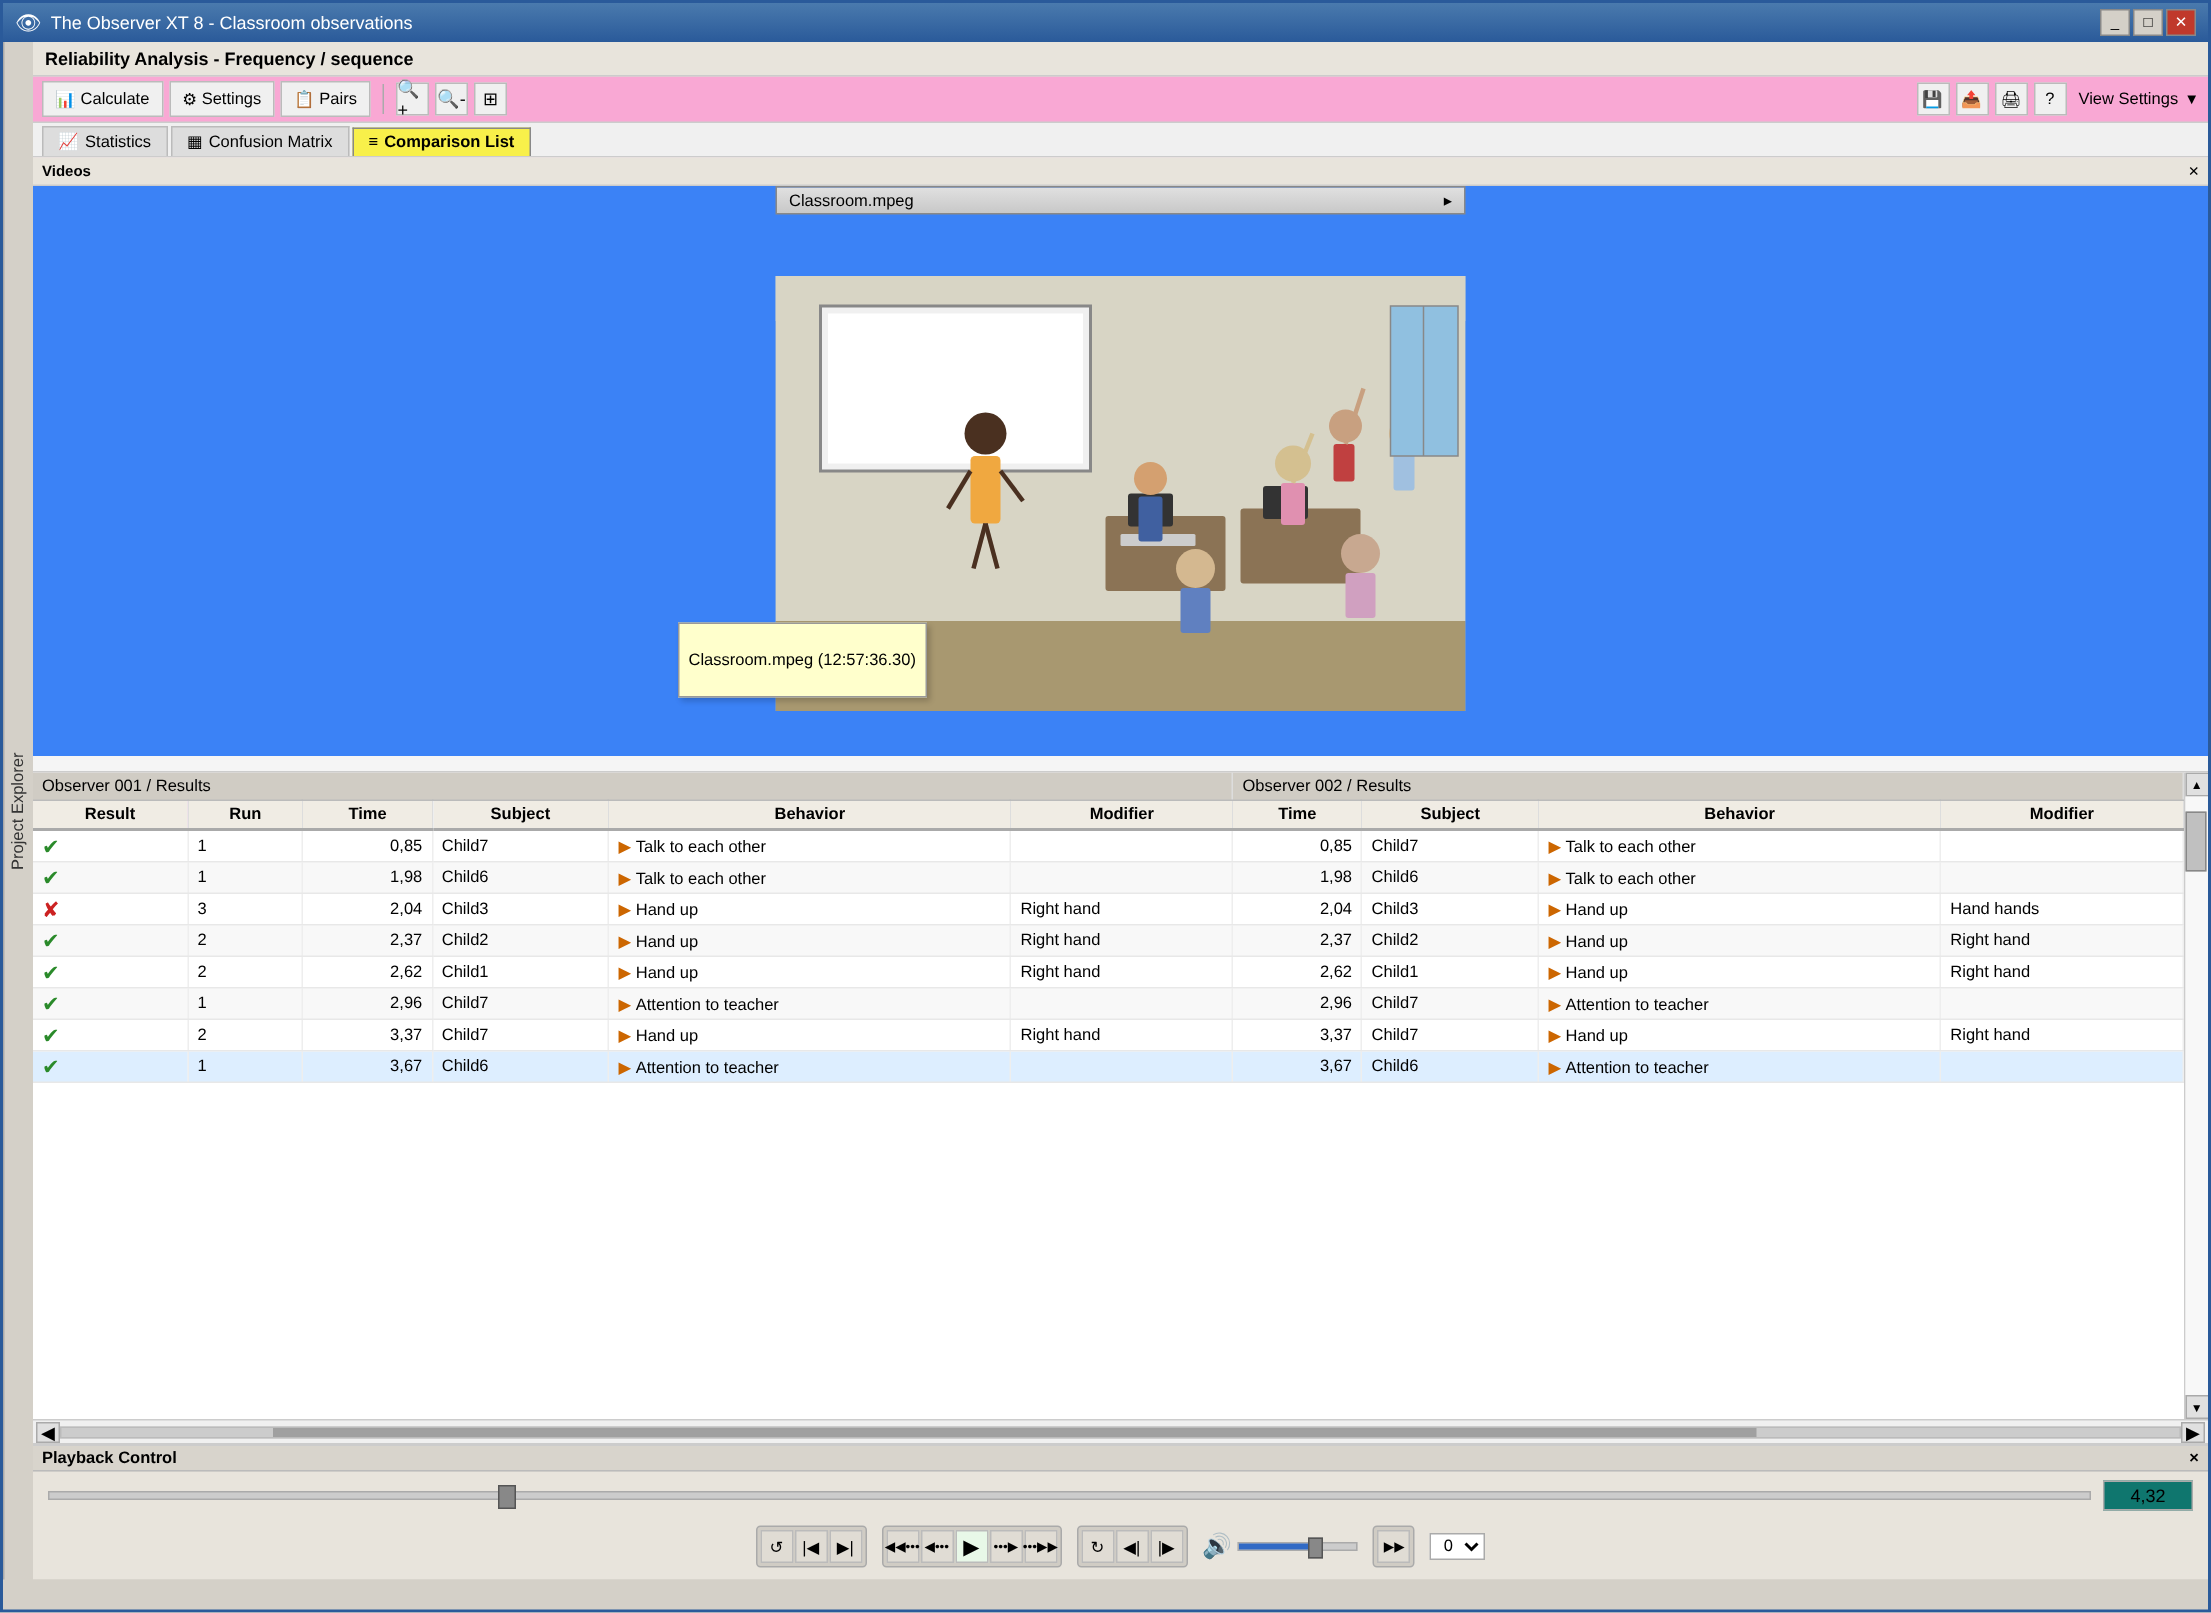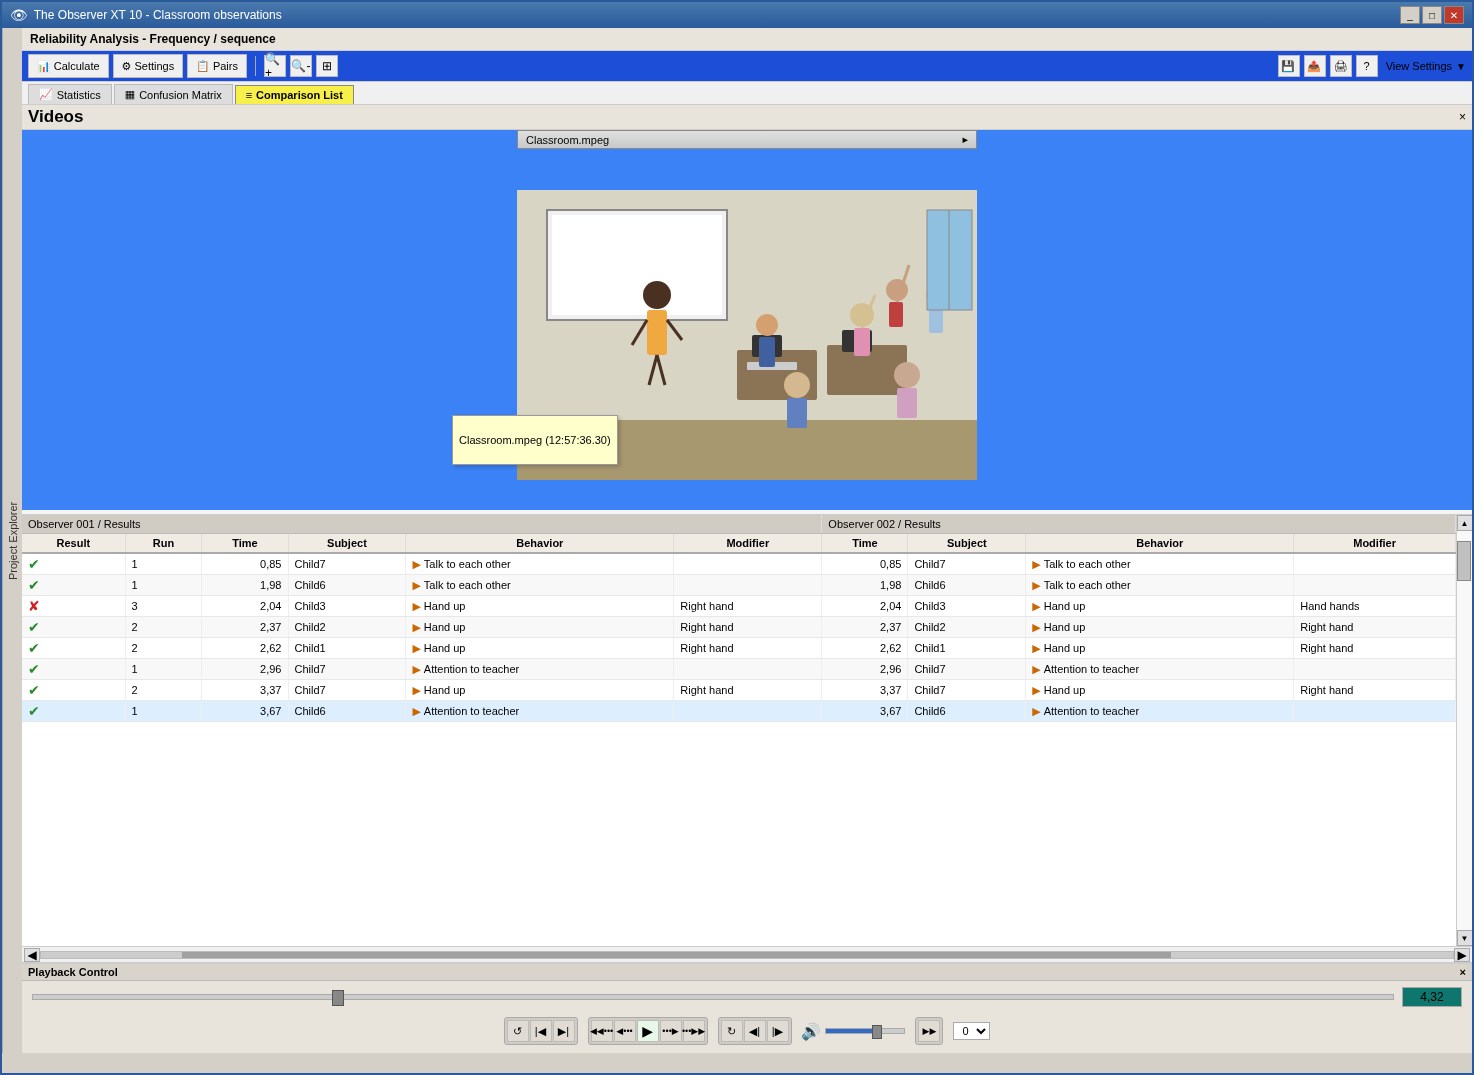--- a/index.html
+++ b/index.html
@@ -58,21 +58,21 @@
       color: #333;
       cursor: pointer;
       user-select: none;
     }
     
     
     .main-content { flex: 1; display: flex; flex-direction: column; overflow: hidden; }
     
     
     .toolbar-container {
-      background: #1d4ed8;
+      background: #f9a8d4;
       border-bottom: 1px solid #ccc;
     }
     .toolbar-title {
       padding: 4px 8px;
       font-size: 12px;
       font-weight: bold;
       background: #e8e4dc;
       border-bottom: 1px solid #ccc;
     }
     .toolbar-row {
@@ -138,21 +138,21 @@
       position: relative;
     }
     .video-panel-header {
       display: flex;
       align-items: center;
       justify-content: space-between;
       padding: 2px 6px;
       background: #e8e4dc;
       border-bottom: 1px solid #ccc;
     }
-    .video-panel-title { font-size: 17px; font-weight: bold; }
+    .video-panel-title { font-size: 10px; font-weight: bold; }
     .video-close-btn { cursor: pointer; font-size: 12px; }
     
     .video-area {
       background: #3b82f6;
       display: flex;
       align-items: center;
       justify-content: center;
       height: 380px;
       overflow: hidden;
       position: relative;
@@ -381,21 +381,21 @@
     }
   </style>
 </head>
 <body>
 
 <div style="width:1474px; height:1075px; overflow:hidden; border:2px solid #2a5a9a;">
 
   <div class="title-bar">
     <div class="title-bar-left">
       <span style="font-size:14px;">👁</span>
-      <span>The Observer XT 10 - Classroom observations</span>
+      <span>The Observer XT 8 - Classroom observations</span>
     </div>
     <div class="title-bar-controls">
       <div class="title-bar-btn">_</div>
       <div class="title-bar-btn">□</div>
       <div class="title-bar-btn close">✕</div>
     </div>
   </div>
 
 
   <div class="app-body">

